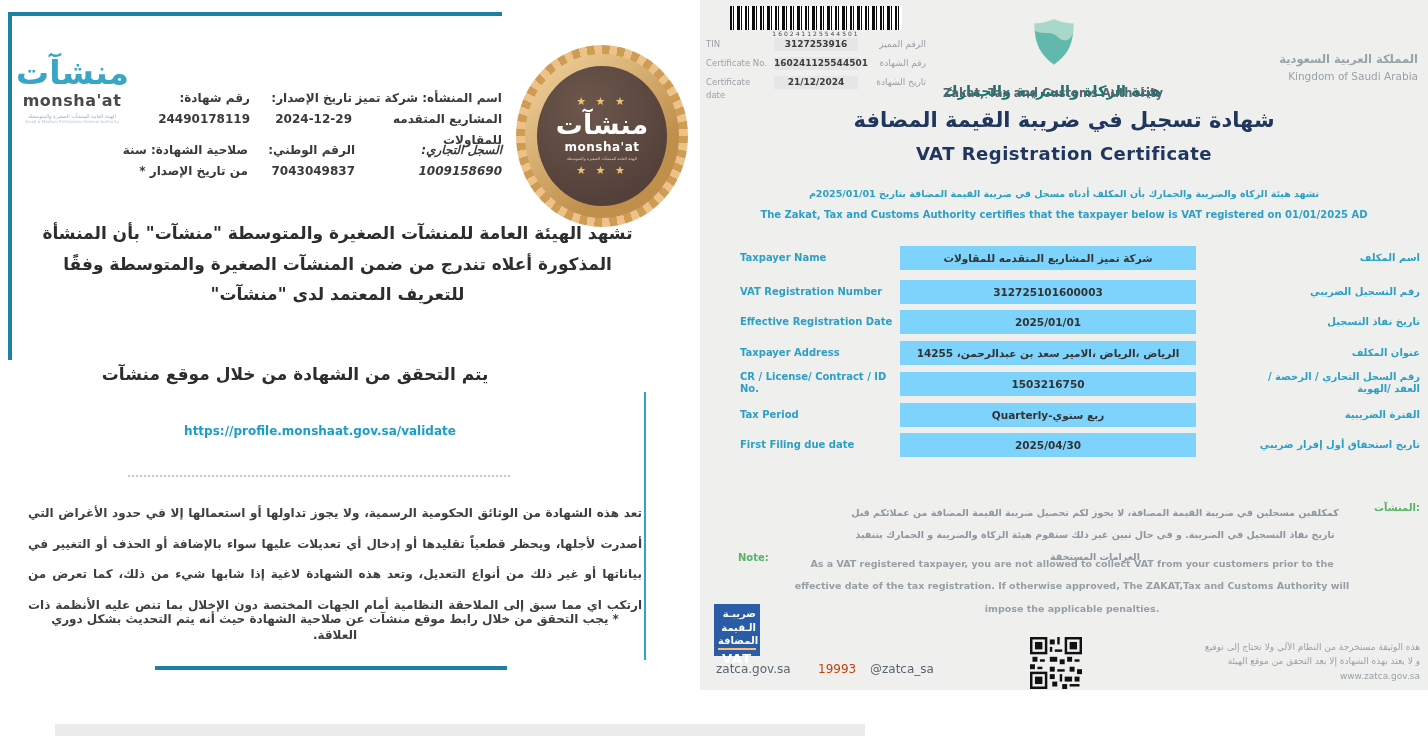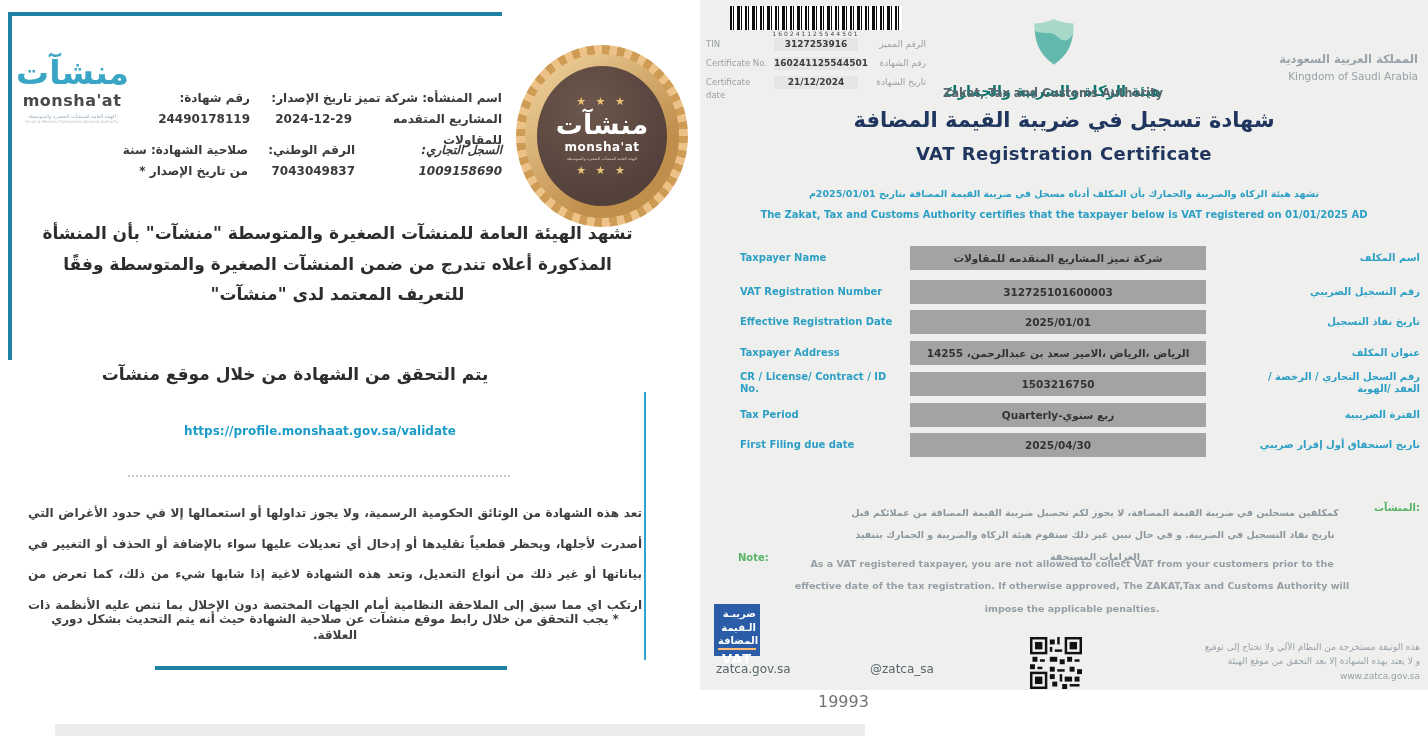--- a/index.html
+++ b/index.html
@@ -89,41 +89,41 @@
   .title-en { position:absolute; left:64px; top:143px; width:600px; text-align:center;
               font-size:18px; font-weight:bold; color:#21365f; letter-spacing:.5px; }
   .sub-ar { position:absolute; left:34px; top:188px; width:660px; text-align:center;
             font-size:9.5px; font-weight:bold; color:#2d9fc5; }
   .sub-en { position:absolute; left:34px; top:209px; width:660px; text-align:center;
             font-size:10px; font-weight:bold; color:#2d9fc5; }
 
   .t-row { position:absolute; left:0; width:728px; height:28px; }
   .t-en { position:absolute; left:40px; top:0; width:155px; font-size:10px; font-weight:bold;
           color:#2d9fc5; line-height:1.2; padding-top:6px; }
-  .t-val { position:absolute; left:210px; top:0; width:296px; height:24px; background:#a3a3a3;
+  .t-val { position:absolute; left:200px; top:0; width:296px; height:24px; background:#7dd3fc;
            font-size:10.5px; font-weight:bold; color:#333; text-align:center; line-height:24px; }
   .t-ar { position:absolute; left:558px; top:0; width:162px; font-size:10px; font-weight:bold;
           color:#2d9fc5; text-align:right; line-height:1.2; padding-top:6px; }
 
   .note-ar-label { position:absolute; left:660px; top:502px; width:60px; text-align:right;
                    font-size:10px; font-weight:bold; color:#58b368; }
   .note-ar-text { position:absolute; left:140px; top:502px; width:510px; text-align:center;
                   font-size:9.5px; color:#8d979e; font-weight:600; line-height:2.3; }
   .note-en-label { position:absolute; left:38px; top:552px; width:50px;
                    font-size:10px; font-weight:bold; color:#58b368; }
   .note-en-text { position:absolute; left:92px; top:553px; width:560px; text-align:center;
                   font-size:9.5px; color:#969ea5; font-weight:600; line-height:2.35; }
 
   .vat-logo { position:absolute; left:14px; top:604px; width:46px; height:52px; background:#2a5ca8;
               display:flex; flex-direction:column; justify-content:space-between; padding:3px 4px; }
   .vat-ar { color:#fff; font-size:10px; font-weight:bold; text-align:right; line-height:1.35; }
   .vat-en { color:#fff; font-size:13px; font-weight:bold; text-align:center; letter-spacing:1px;
             border-top:2px solid #fdba74; padding-top:1px; }
   .foot-site { position:absolute; left:16px; top:662px; font-size:12px; color:#57666e; }
-  .foot-phone{ position:absolute; left:118px; top:692px; font-size:16px; color:#737373; }
+  .foot-phone{ position:absolute; left:118px; top:662px; font-size:12px; color:#c2410c; }
   .foot-handle{ position:absolute; left:170px; top:662px; font-size:12px; color:#57666e; }
   .qr { position:absolute; left:330px; top:636px; width:52px; height:54px; }
   .foot-right { position:absolute; left:440px; top:640px; width:280px; text-align:right;
                 font-size:9px; color:#98a2a9; line-height:1.6; }
 </style>
 </head>
 <body>
 
 <div class="canvas">
 

